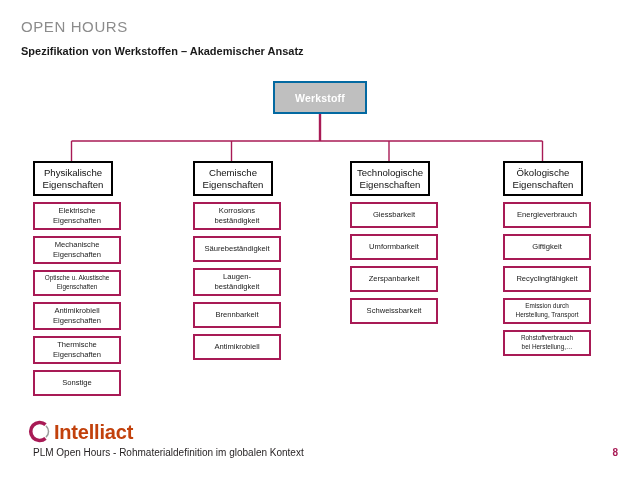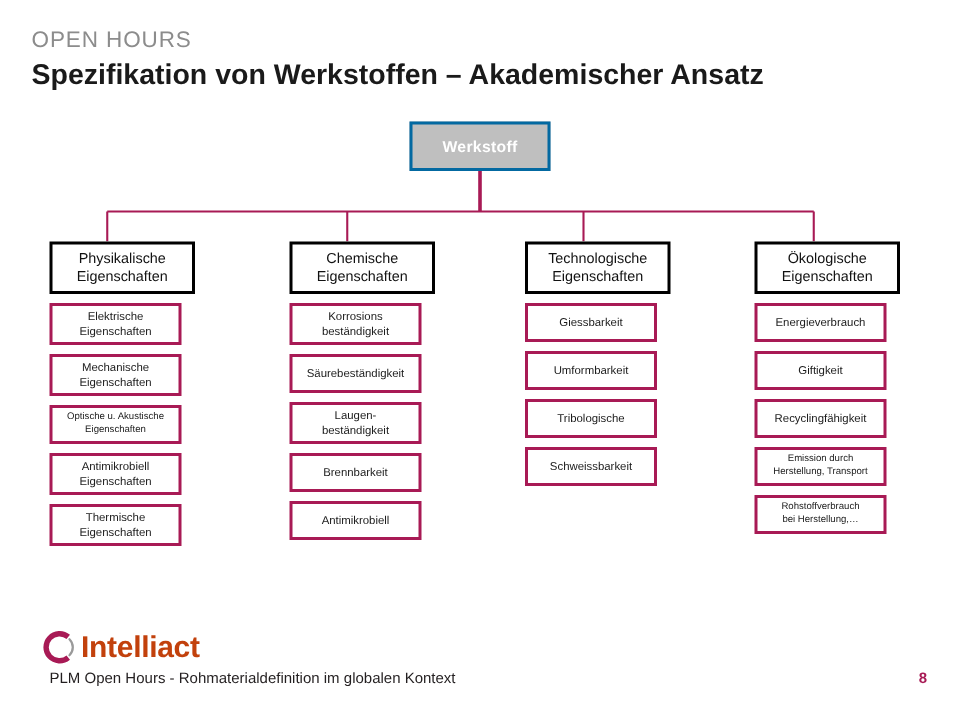--- a/index.html
+++ b/index.html
@@ -25,21 +25,21 @@
   }
   #eyebrow {
     font-size: 15px;
     letter-spacing: 0.6px;
     color: #8c8c8c;
     font-weight: 400;
     line-height: 18px;
     white-space: nowrap;
   }
   #slide-title {
-    font-size: 19px;
+    font-size: 11px;
     font-weight: bold;
     color: #1a1a1a;
     line-height: 20px;
     margin-top: 5px;
     white-space: nowrap;
   }
 
   
   #diagram {
     position: absolute;
@@ -72,21 +72,21 @@
     letter-spacing: 0.2px;
   }
 
   
   .category-column {
     position: absolute;
     top: 161px;
     width: 78px;
   }
   .category-header {
-    width: 97px;
+    width: 80px;
     height: 35px;
     border: 2px solid #000000;
     box-sizing: border-box;
     background: #ffffff;
     display: flex;
     flex-direction: column;
     align-items: center;
     justify-content: center;
     text-align: center;
     line-height: 12px;
@@ -202,20 +202,23 @@
       <span>Eigenschaften</span>
     </div>
     <div class="sub-item">
       <span>Antimikrobiell</span>
       <span>Eigenschaften</span>
     </div>
     <div class="sub-item">
       <span>Thermische</span>
       <span>Eigenschaften</span>
     </div>
+    <div class="sub-item">
+      <span>Sonstige</span>
+    </div>
   </div>
 <div id="col-1" class="category-column">
     <div class="category-header">
       <span>Chemische</span>
       <span>Eigenschaften</span>
     </div>
     <div class="sub-item">
       <span>Korrosions</span>
       <span>beständigkeit</span>
     </div>
@@ -238,21 +241,21 @@
       <span>Technologische</span>
       <span>Eigenschaften</span>
     </div>
     <div class="sub-item">
       <span>Giessbarkeit</span>
     </div>
     <div class="sub-item">
       <span>Umformbarkeit</span>
     </div>
     <div class="sub-item">
-      <span>Tribologische</span>
+      <span>Zerspanbarkeit</span>
     </div>
     <div class="sub-item">
       <span>Schweissbarkeit</span>
     </div>
   </div>
 <div id="col-3" class="category-column">
     <div class="category-header">
       <span>Ökologische</span>
       <span>Eigenschaften</span>
     </div>

